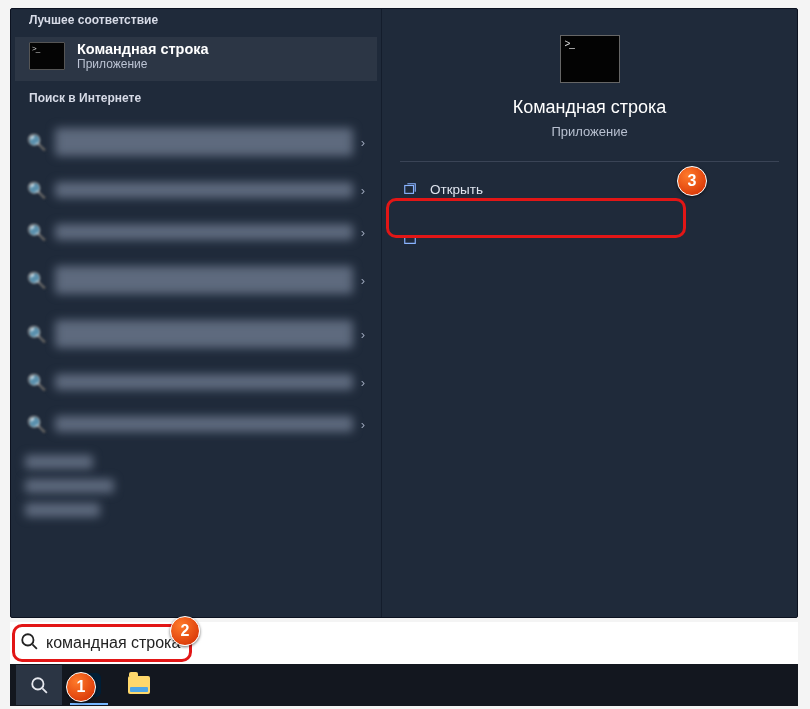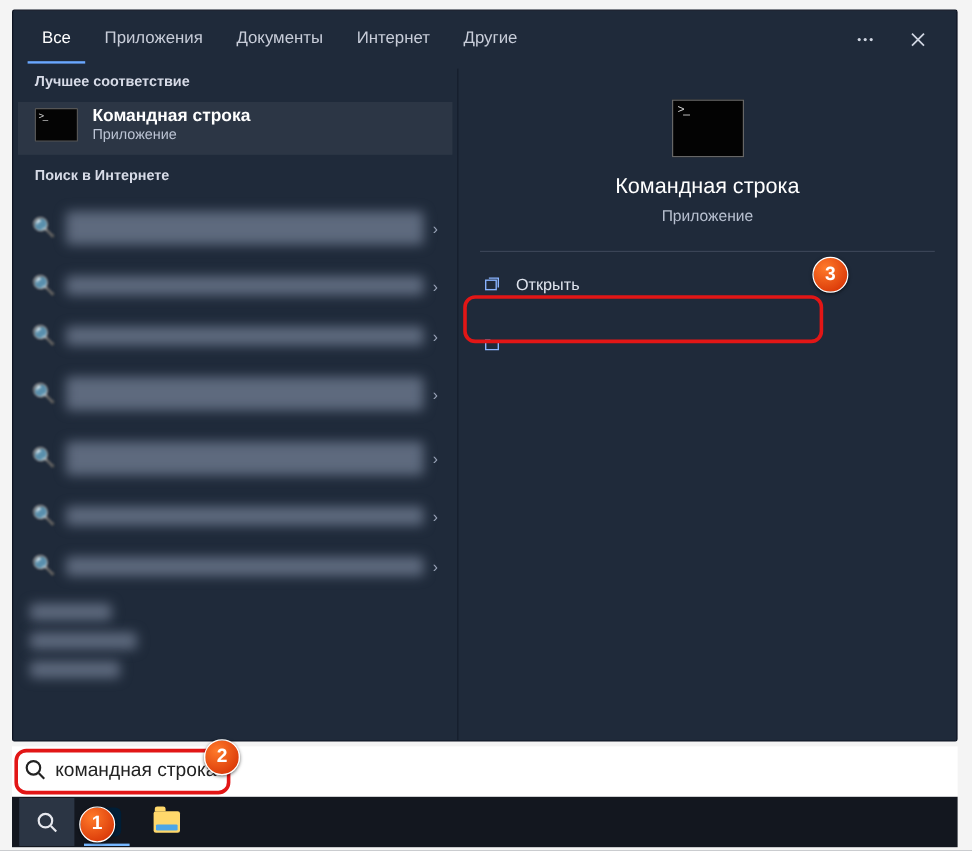--- a/index.html
+++ b/index.html
@@ -66,41 +66,20 @@
   .tbitem.underline::after { content:""; position:absolute; bottom:0; left:4px; right:4px; height:2px; background:#76b7ff;}
   .ps-icon { width:24px; height:24px; background:#001e36; border-radius:5px; display:flex; align-items:center; justify-content:center; color:#31a8ff; font-weight:700; font-size:11px;}
   .folder-icon { width:22px; height:18px; background:#ffd86b; border-radius:2px; position:relative; }
   .folder-icon::before { content:""; position:absolute; top:-4px; left:1px; width:9px; height:4px; background:#ffd86b; border-radius:2px 2px 0 0;}
   .folder-icon::after { content:""; position:absolute; bottom:2px; left:2px; right:2px; height:5px; background:#4ea6e6; border-radius:1px;}
 </style>
 </head>
 <body>
 
 <div class="panel">
-  <div class="tabs">
-    <div class="tab active">Все</div>
-    <div class="tab">Приложения</div>
-    <div class="tab">Документы</div>
-    <div class="tab">Интернет</div>
-    <div class="tab">Другие</div>
-    <div class="spacer"></div>
-    <div class="iconbtn">
-      <svg viewBox="0 0 16 16" fill="currentColor">
-          <circle cx="3" cy="8" r="1.3"></circle>
-          <circle cx="8" cy="8" r="1.3"></circle>
-          <circle cx="13" cy="8" r="1.3"></circle>
-        </svg>
-    </div>
-    <div class="iconbtn">
-      <svg viewBox="0 0 16 16" stroke="currentColor" stroke-width="1.4">
-          <line x1="3" y1="3" x2="13" y2="13"></line>
-          <line x1="13" y1="3" x2="3" y2="13"></line>
-        </svg>
-    </div>
-  </div>
 
   <div class="content">
     <div class="left">
       <div class="section-title">Лучшее соответствие</div>
       <div class="best-match">
         <div class="thumb"></div>
         <div>
           <div class="bm-title">Командная строка</div>
           <div class="bm-sub">Приложение</div>
         </div>

